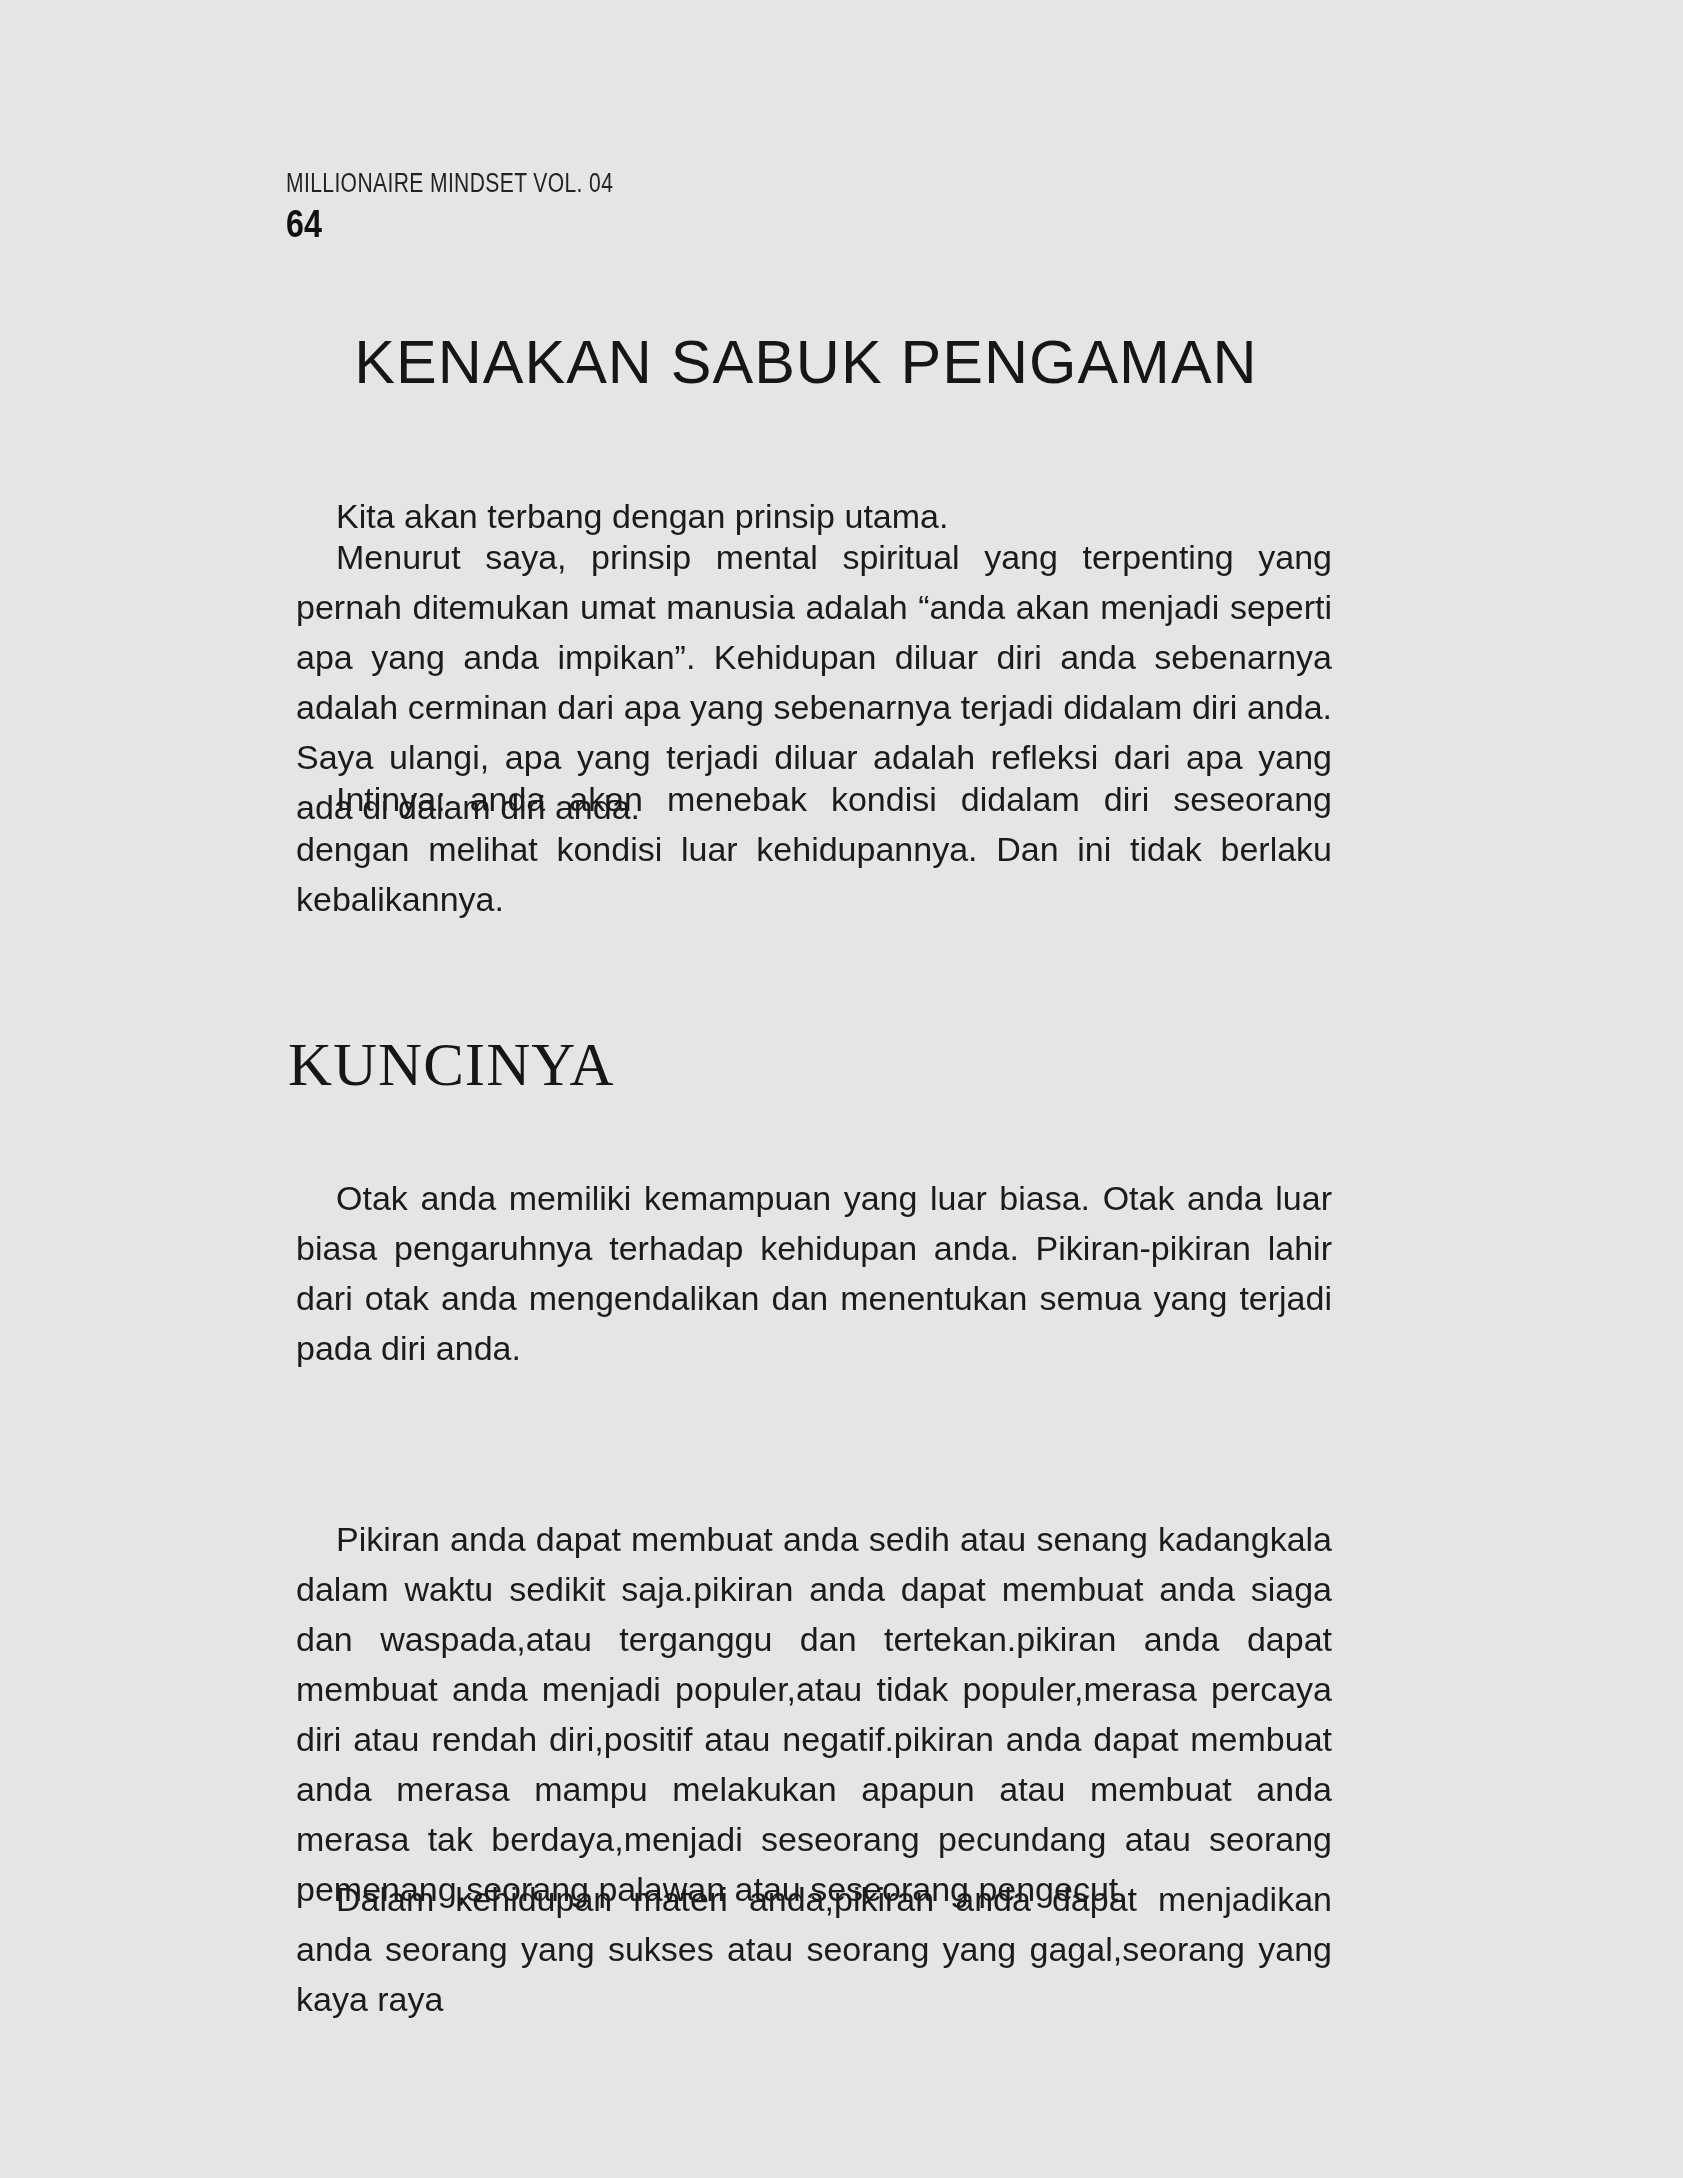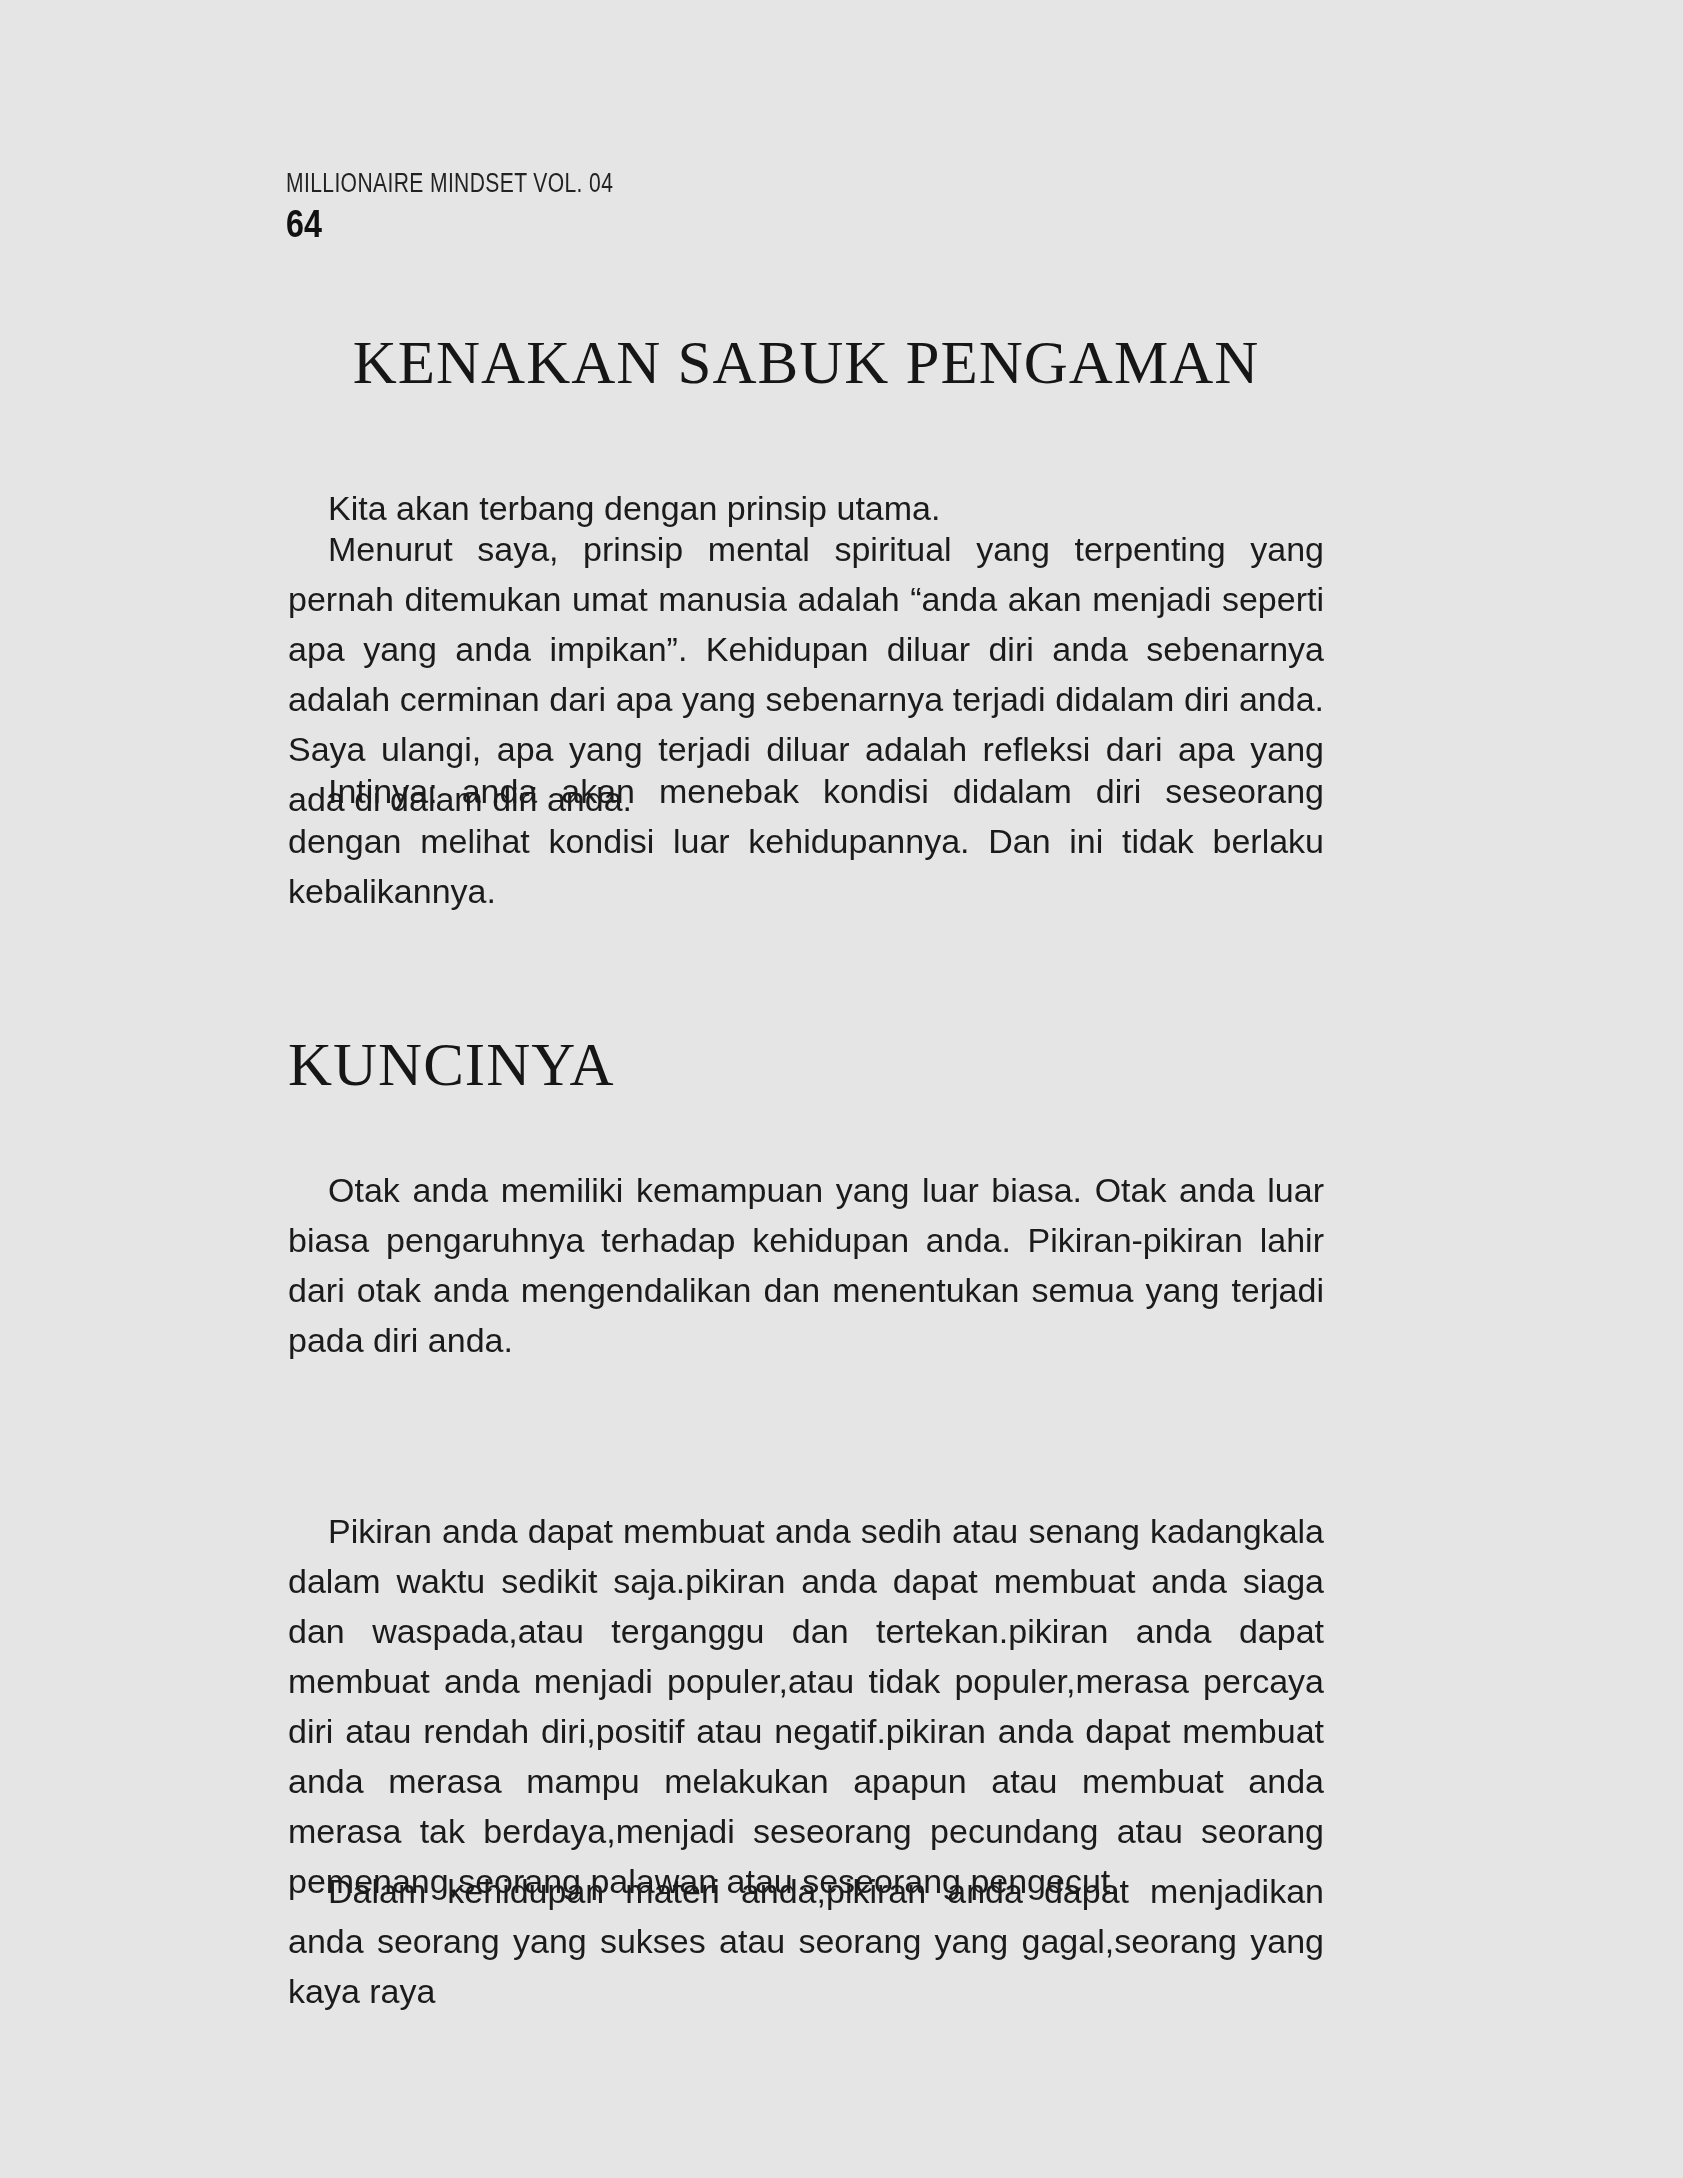--- a/index.html
+++ b/index.html
@@ -38,21 +38,21 @@
     transform: scaleX(0.85);
     transform-origin: left top;
     white-space: nowrap;
   }
   .chapter-title {
     position: absolute;
     left: 288px;
     width: 1036px;
     top: 291px;
     text-align: center;
-    font-family: Liberation Serif, serif;
+    font-family: Liberation Sans, sans-serif;
     font-weight: 400;
     font-size: 61px;
     line-height: 1;
     letter-spacing: 1px;
     color: #161616;
     white-space: nowrap;
   }
   .section-title {
     position: absolute;
     left: 288px;
@@ -69,21 +69,21 @@
   }
   .para {
     position: absolute;
     left: 288px;
     width: 1036px;
     font-size: 34px;
     line-height: 50px;
     text-align: justify;
     text-indent: 40px;
     color: #1b1b1b;
-    margin: 0;
+    margin: 8px;
   }
   .p1 { top: 483px;  text-align: left; }
   .p2 { top: 524px; }
   .p3 { top: 766px; }
   .p4 { top: 1165px; }
   .p5 { top: 1342px; }
   .p6 { top: 1506px; }
   .p7 { top: 1866px; }
 </style>
 </head>

